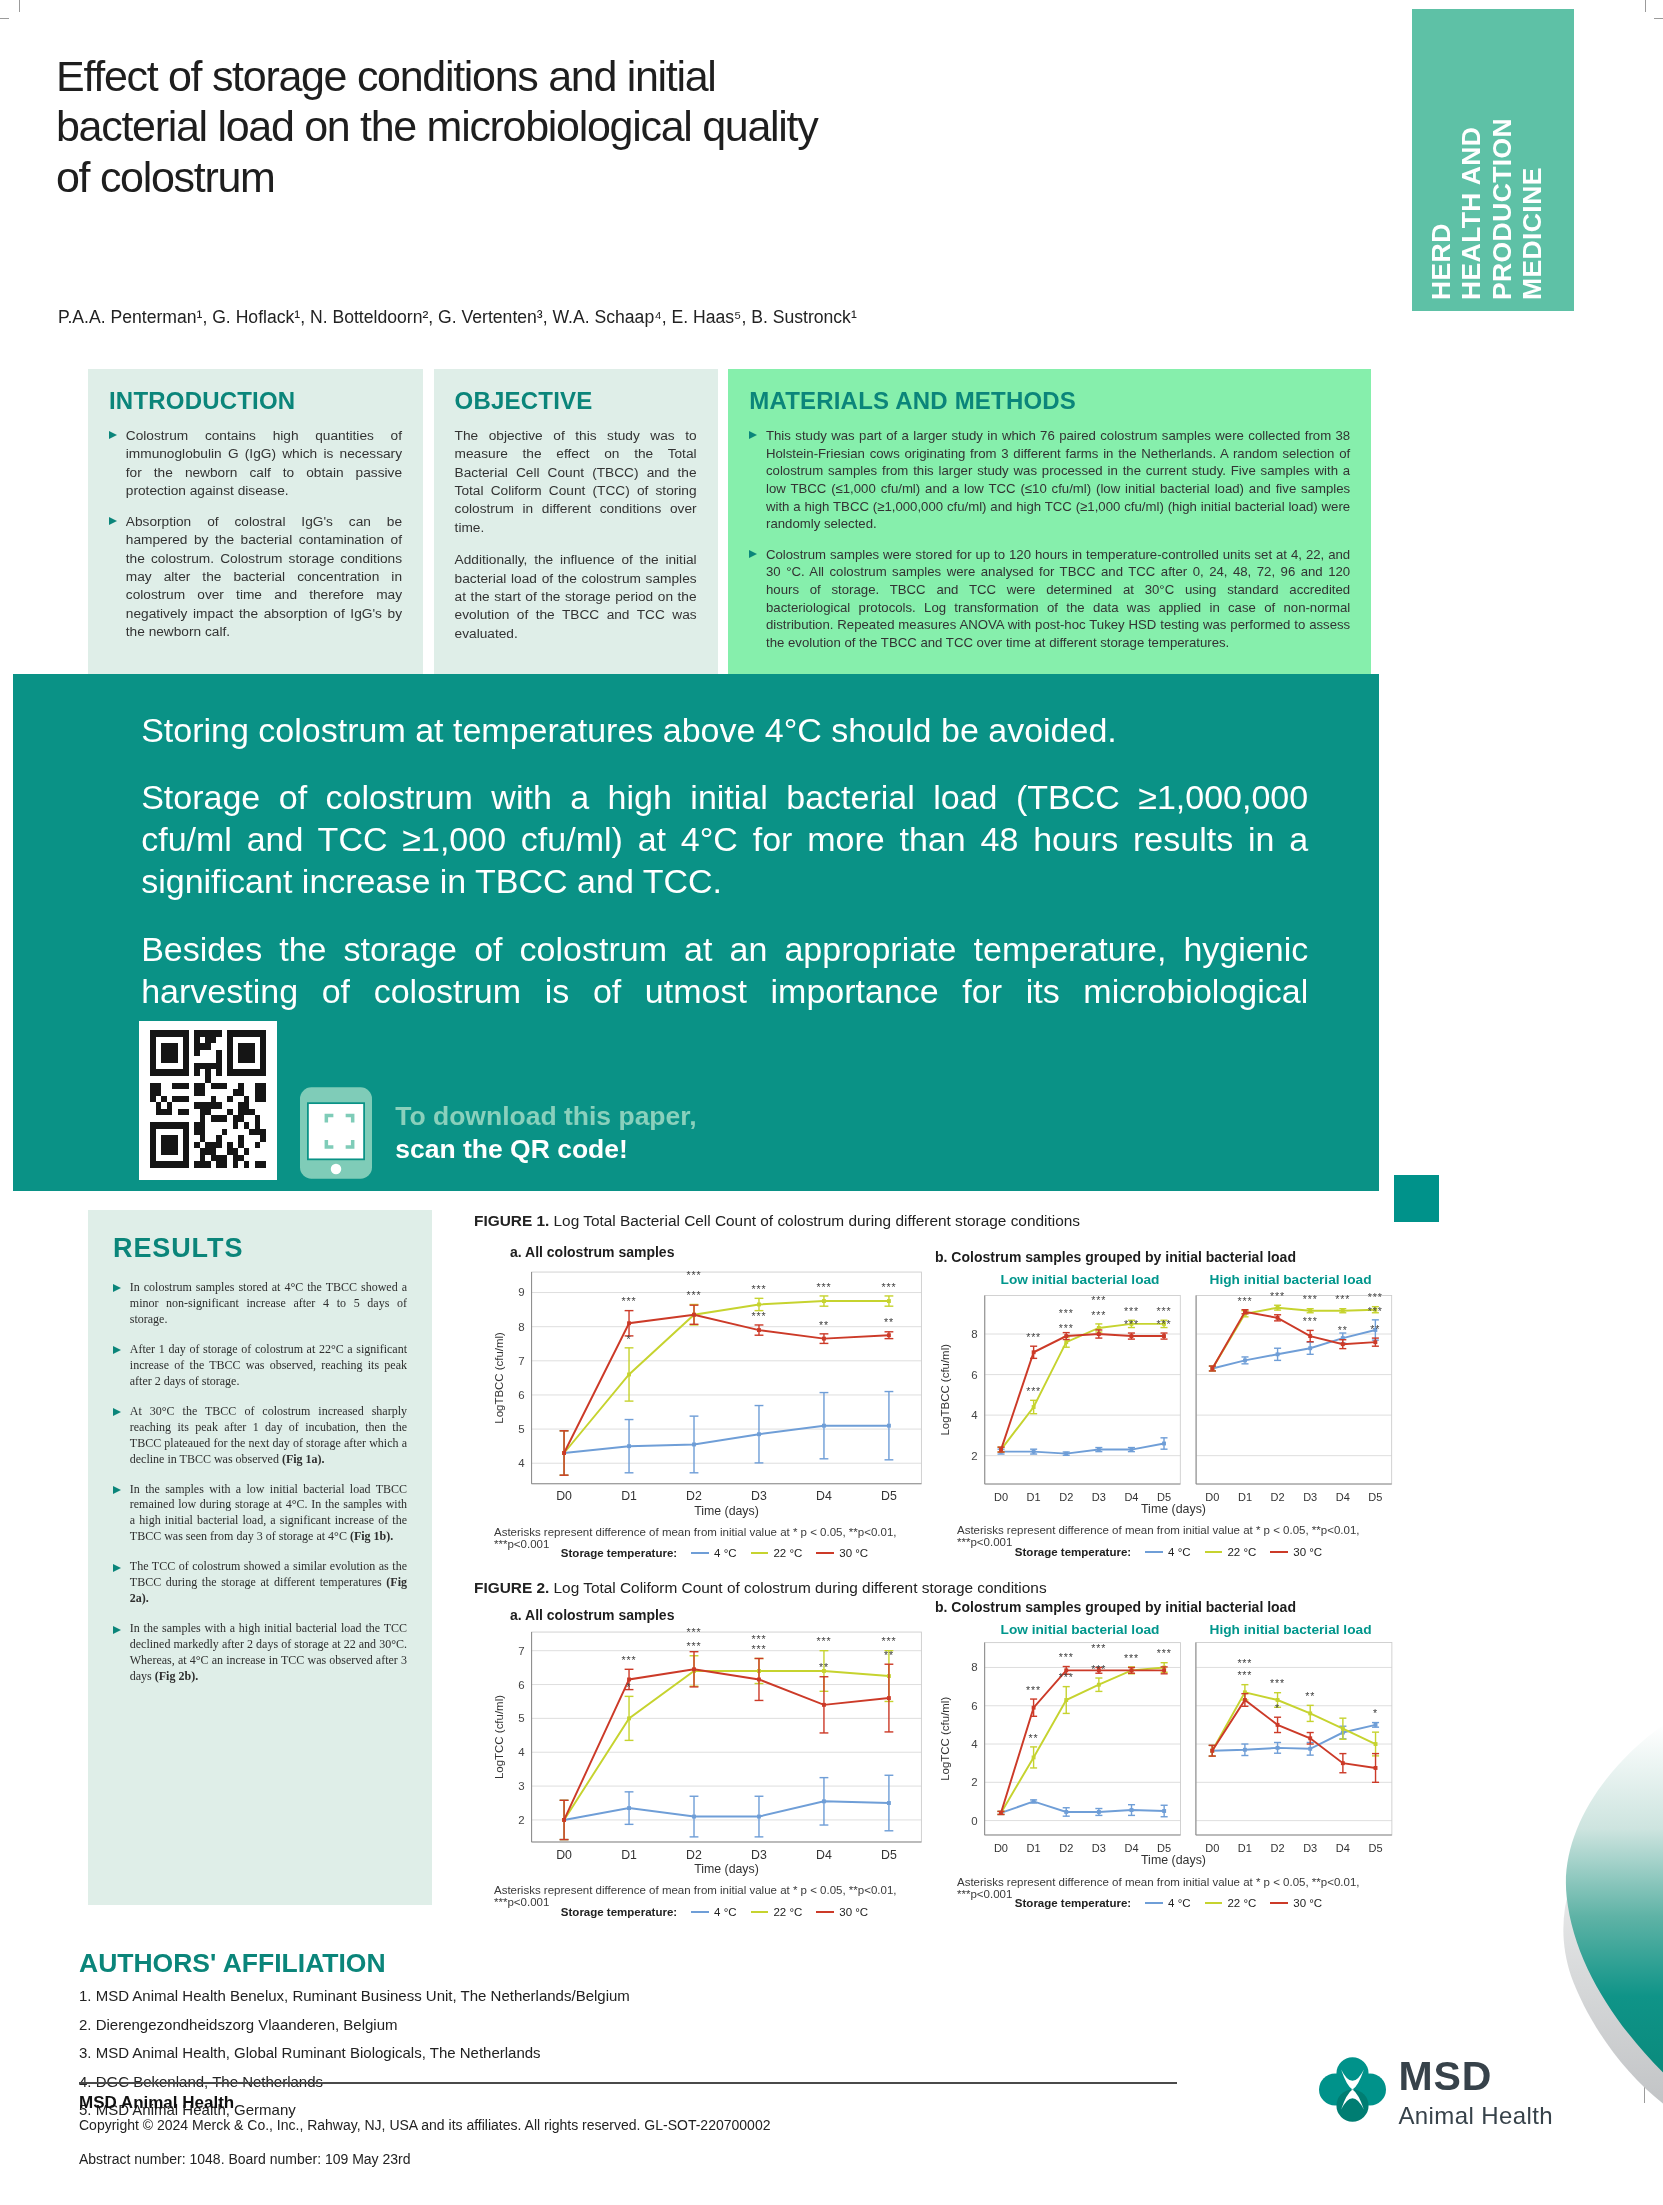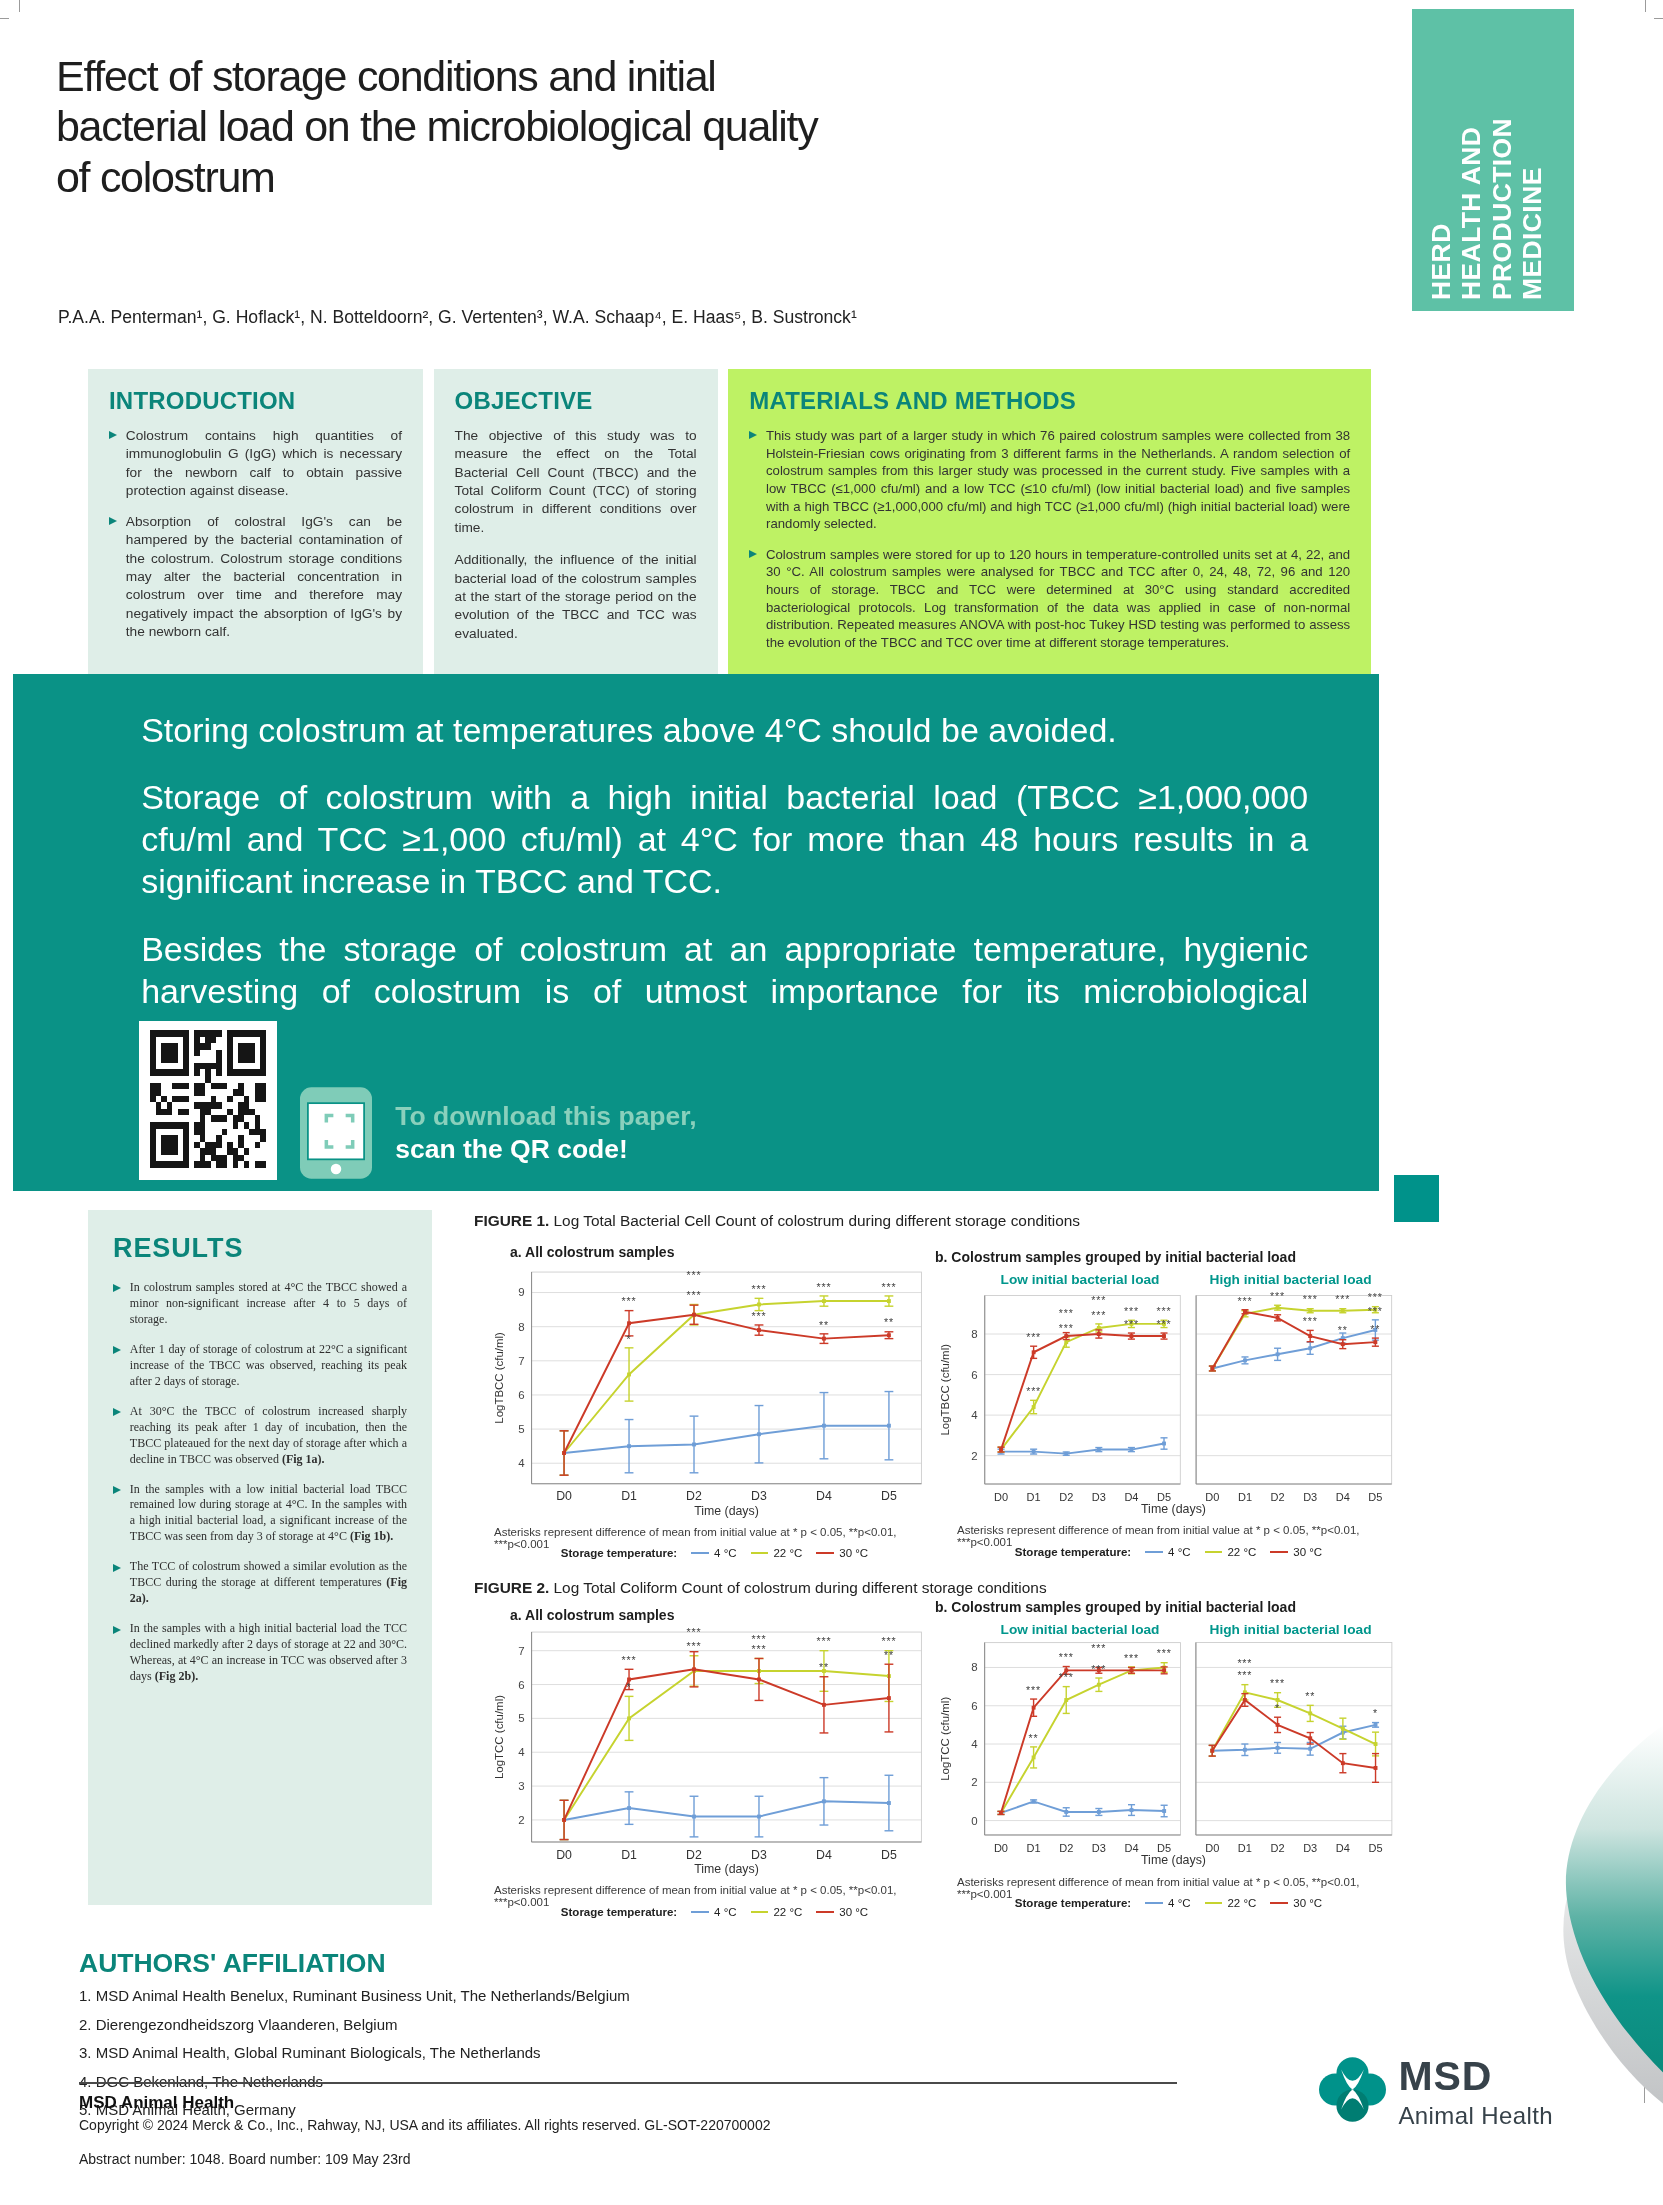--- a/index.html
+++ b/index.html
@@ -16,21 +16,21 @@
     writing-mode:vertical-rl;transform:rotate(180deg);
     color:#fff;font-weight:bold;font-size:26.5px;line-height:1.15;white-space:pre-line;letter-spacing:0.4px;
   }
   
   .title{position:absolute;left:56px;top:51px;width:926px;font-size:43px;line-height:1.17;
     color:#1e1e1e;letter-spacing:-1.3px;white-space:pre-line;font-weight:500;}
   .authors{position:absolute;left:58px;top:307px;font-size:17.6px;color:#222;}
   
   .boxes-row{position:absolute;left:88px;top:369px;width:1291px;display:flex;gap:10.6px;align-items:stretch;}
   .box{background:#dfeee8;padding:17.6px 21px;box-sizing:border-box;min-height:284px;}
-  .box.materials{background:#bef264;}
+  .box.materials{background:#86efac;}
   .box h2{margin:0 0 12.4px 0;color:#0b857a;font-size:24px;letter-spacing:0.2px;}
   .box .body-text{font-size:13.7px;line-height:1.34;color:#333;text-align:justify;}
   .bullet{display:flex;gap:8.8px;margin-bottom:12.4px;}
   .tri{width:0;height:0;border-left:8px solid #0b857a;border-top:4.9px solid transparent;
        border-bottom:4.9px solid transparent;margin-top:4.4px;flex:none;}
   .box.objective p{margin:0 0 14px 0;}
   
   .banner{position:absolute;left:13.2px;top:674px;width:1366px;height:517px;background:#0a9286;}
   .messages{position:absolute;left:128px;right:71px;top:35px;color:#fff;font-size:34px;line-height:1.24;}
   .messages p{margin:0 0 25px 0;text-align:justify;}

